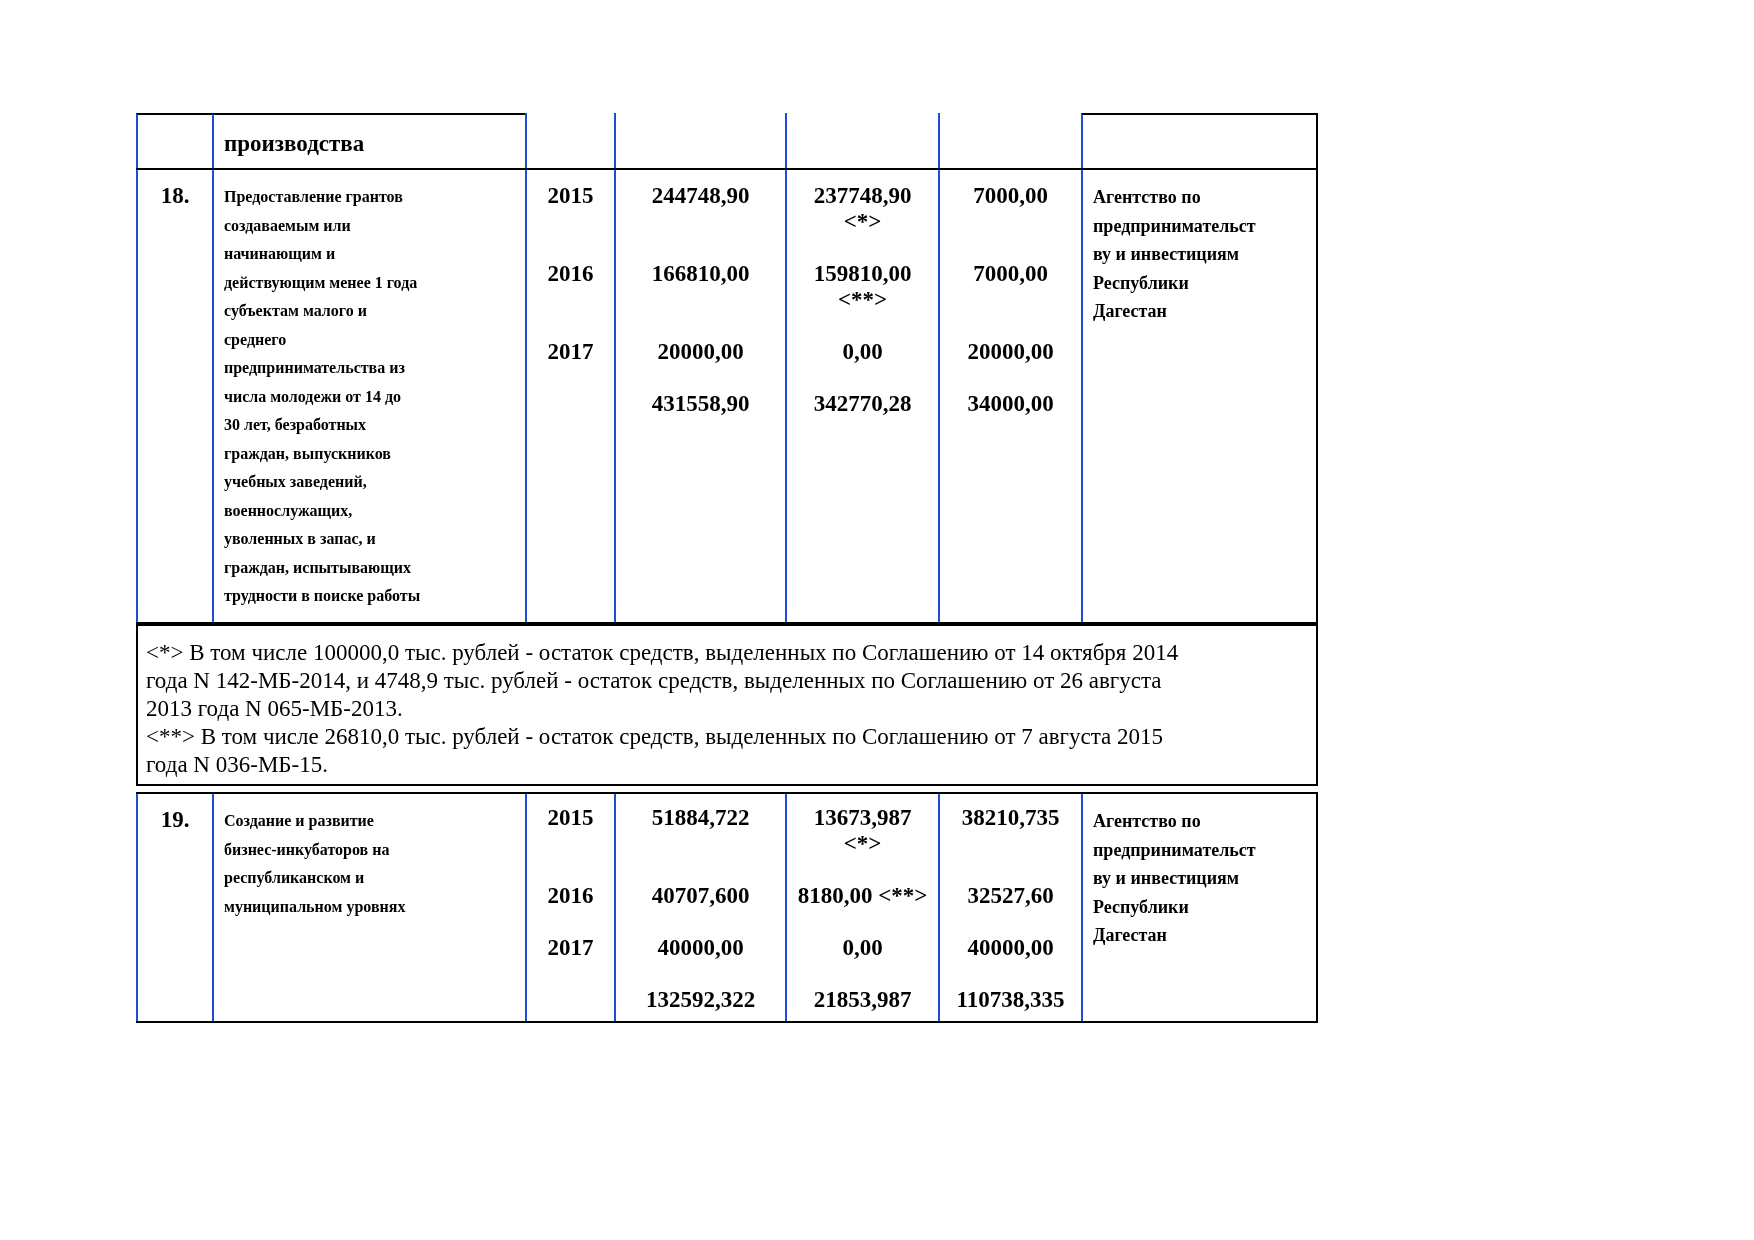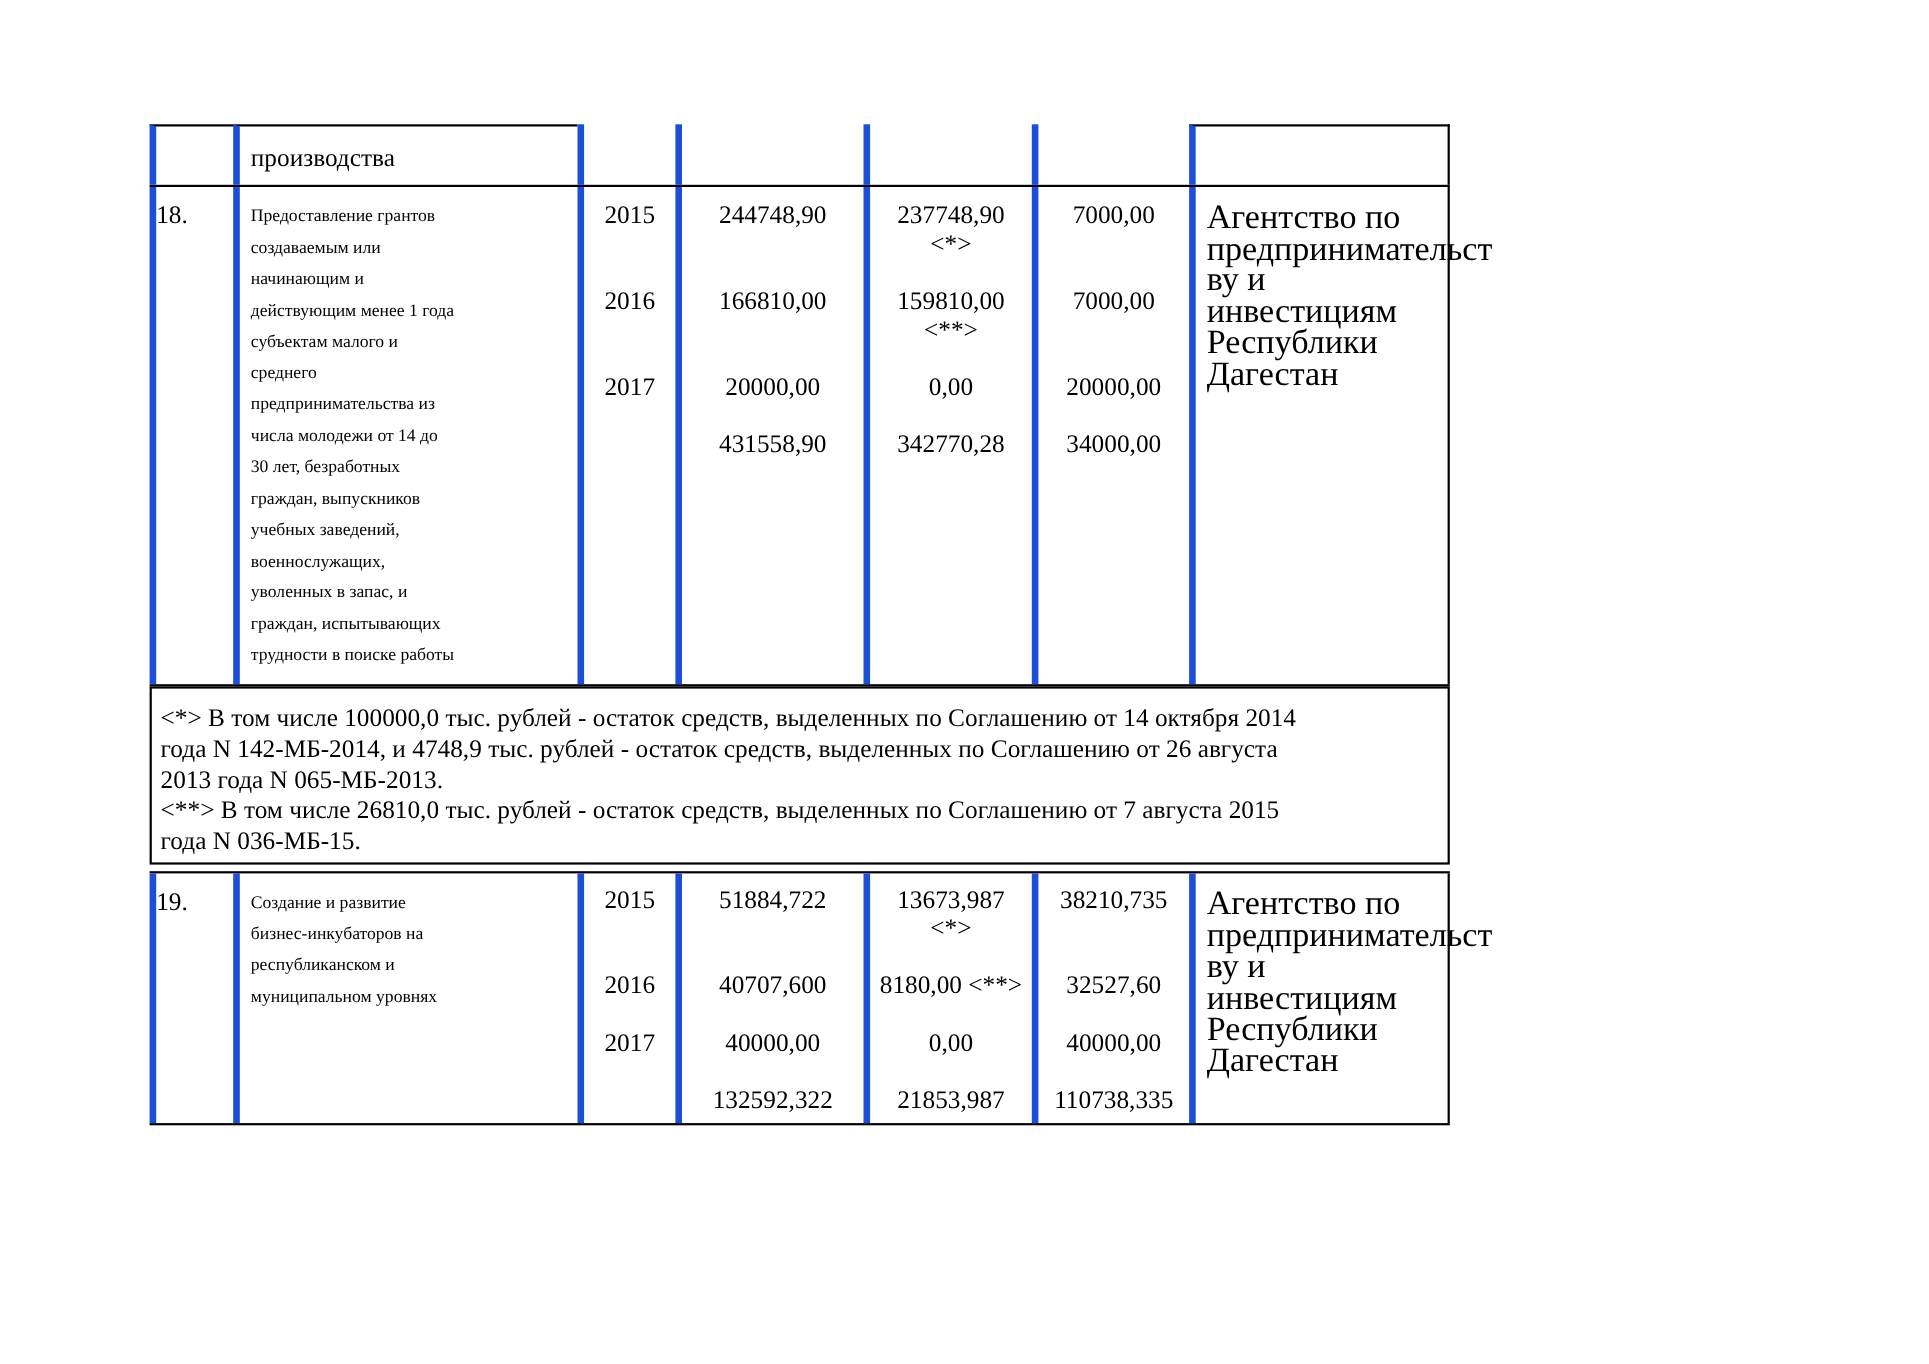--- a/index.html
+++ b/index.html
@@ -1,29 +1,29 @@
 <!DOCTYPE html>
 <html><head>
 <meta charset="utf-8">
 <style>
   html,body{margin:0;padding:0;width:1754px;height:1240px;background:#ffffff;
     font-family:"Liberation Serif","DejaVu Serif",serif;color:#000;overflow:hidden;}
   .sheet{position:absolute;left:136px;top:113px;width:1182px;}
   .grid{display:grid;grid-template-columns:76px 313px 89px 171px 153px 143px 237px;}
   .grid>div{box-sizing:border-box;position:relative;min-width:0;}
-  .bl{border-left:6px solid #1d4ed8;}
+  .bl{border-left:2px solid #1d4ed8;font-weight:bold;}
   .bt{border-top:2px solid #000;}
   .br{border-right:2px solid #000;}
   .toprow{height:55px;border-bottom:2px solid #000;}
   .row18{height:452px;border-bottom:2px solid #000;}
   .row19{height:227px;border-top:2px solid #000;border-bottom:2px solid #000;}
   .cont-desc{padding:15px 0 0 10px;font-size:23px;line-height:28px;}
-  .rownum{padding-top:13px;text-align:left;font-size:23px;}
+  .rownum{padding-top:13px;text-align:center;font-size:23px;}
   .desc{padding:13px 10px 0 10px;font-size:16px;line-height:28.5px;white-space:pre-line;}
-  .agency{padding:13px 10px 0 10px;font-size:31px;line-height:28.5px;white-space:pre-line;}
+  .agency{padding:13px 10px 0 10px;font-size:18px;line-height:28.5px;white-space:pre-line;}
   .numcell .val{position:absolute;left:0;right:0;text-align:center;
     font-size:23px;line-height:26px;white-space:pre-line;}
   .row18 .L0{top:13px}.row18 .L3{top:91px}.row18 .L6{top:169px}.row18 .L8{top:221px}
   .row19 .L0{top:11px}.row19 .L3{top:89px}.row19 .L5{top:141px}.row19 .L7{top:193px}
   .footnote{box-sizing:border-box;border:2px solid #000;padding:13px 8px 0 8px;
     font-size:23px;line-height:28px;white-space:pre-line;}
   .fn1{height:162px;}
   .fn2{height:140px;}
   .gap{height:6px;}
 </style>

